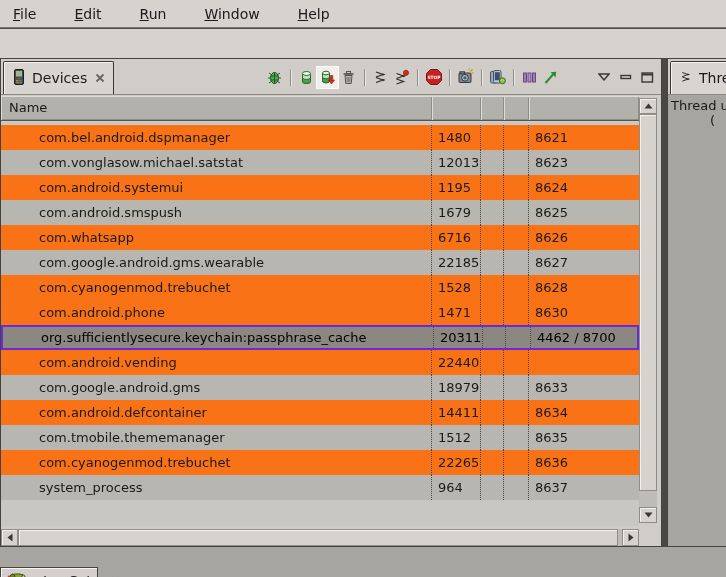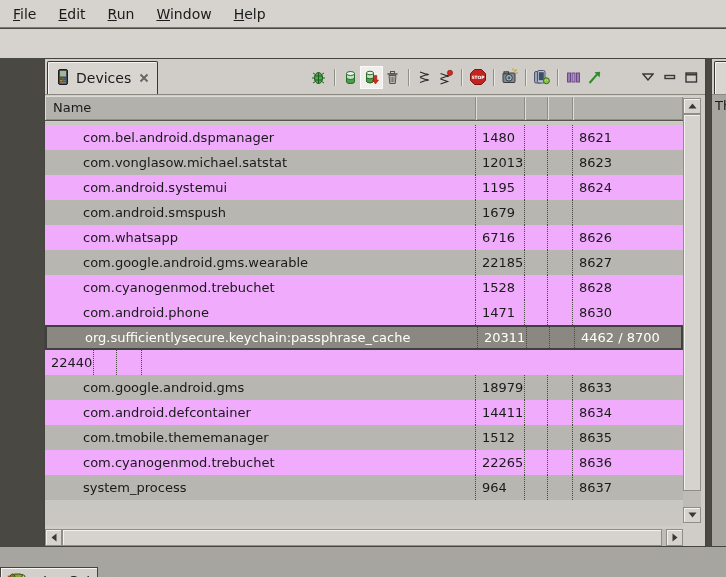--- a/index.html
+++ b/index.html
@@ -1,27 +1,27 @@
 <!DOCTYPE html>
 <html><head>
 <meta charset="utf-8">
 <style>
   * { margin:0; padding:0; box-sizing:border-box; }
   html,body { width:726px; height:577px; overflow:hidden; }
   body { font-family:"DejaVu Sans","Liberation Sans",sans-serif; background:#4a4843; position:relative; color:#1a1a1a; }
 
   
   .menubar { position:absolute; left:0; top:0; width:726px; height:28px; background:#d6d3ce;
-             border-bottom:1px solid #7b7973; display:flex; align-items:center; padding-left:2px; }
+             border-bottom:1px solid #7b7973; display:flex; align-items:center; padding-left:2px;gap:16px; }
   .menu-item { font-size:14px; padding:4px 11px; cursor:default; }
   .menu-item .mn { text-decoration:underline; }
   .strip2 { position:absolute; left:0; top:29px; width:726px; height:29px; background:#d6d3ce; }
 
   
-  .panel { position:absolute; top:58px; height:489px; background:#d0cdc8; border:1px solid #454340;margin-left:44px; }
+  .panel { position:absolute; top:58px; height:489px; background:#d0cdc8; border:1px solid #454340; }
   .devices-panel { left:0; width:662px; }
   .threads-panel { left:667px; width:70px; }
 
   .tabstrip { position:relative; height:36px; background:#d0cdc8; border-bottom:1px solid #8a887f; }
   .tab { position:absolute; left:2px; top:2px; bottom:0; display:flex; align-items:center; gap:6px;
          padding:0 8px; background:#d8d5d0; border:1px solid #3a3834; border-bottom:none;
          border-radius:2px 2px 0 0; box-shadow:inset 1px 1px 0 #f4f3f0; font-size:14px; white-space:nowrap; }
   .close-x { display:inline-flex; margin-left:2px; }
 
   
@@ -32,23 +32,23 @@
   .tgap { width:30px; }
   .wctl { display:inline-flex; align-items:center; justify-content:center; width:19px; height:21px; margin-left:3px; }
 
   
   .table-header { position:absolute; left:0; top:37px; width:638px; height:25px; display:flex;
                   border-bottom:1px solid #55534c; }
   .hseg { background:#b3b1ab; box-shadow:inset 1px 1px 0 #dedcd7, inset -1px -1px 0 #8f8d87;
           font-size:13px; line-height:24px; padding-left:8px; overflow:hidden; white-space:nowrap; }
   .table-body { position:absolute; left:0; top:63px; width:638px; height:404px; background:#c9c7c1; padding-top:3px; }
   .row { display:flex; height:25px; font-size:13px; line-height:25px; white-space:nowrap; }
-  .row.r-light { background:#f0abfc; }
+  .row.r-light { background:#f97316; }
   .row.r-dark  { background:#b8b6b0; }
-  .row.selected { background:#8b8881; color:#ffffff; border:2px solid #404040; line-height:21px; }
+  .row.selected { background:#8b8881; color:#000000; border:2px solid #6d28d9; line-height:21px; }
   .c { overflow:hidden; }
   .c.name { width:431px; padding-left:38px; border-right:1px dotted #4a4843; }
   .c.pid  { width:49px;  padding-left:6px;  border-right:1px dotted #4a4843; }
   .c.g1   { width:23px;  border-right:1px dotted #4a4843; }
   .c.g2   { width:25px;  border-right:1px dotted #4a4843; }
   .c.port { flex:1; padding-left:6px; }
 
   
   .vscroll { position:absolute; left:638px; top:39px; width:18px; height:425px; background:#bebcb6; }
   .hscroll { position:absolute; left:0; top:470px; width:638px; height:17px; background:#bebcb6; display:flex; }
@@ -260,20 +260,21 @@
         <div class="c pid">1195</div>
         <div class="c g1"></div>
         <div class="c g2"></div>
         <div class="c port">8624</div>
       </div>
     <div class="row r-dark">
         <div class="c name">com.android.smspush</div>
         <div class="c pid">1679</div>
         <div class="c g1"></div>
         <div class="c g2"></div>
+        <div class="c port">8625</div>
       </div>
     <div class="row r-light">
         <div class="c name">com.whatsapp</div>
         <div class="c pid">6716</div>
         <div class="c g1"></div>
         <div class="c g2"></div>
         <div class="c port">8626</div>
       </div>
     <div class="row r-dark">
         <div class="c name">com.google.android.gms.wearable</div>
@@ -297,20 +298,21 @@
         <div class="c port">8630</div>
       </div>
     <div class="row selected">
         <div class="c name">org.sufficientlysecure.keychain:passphrase_cache</div>
         <div class="c pid">20311</div>
         <div class="c g1"></div>
         <div class="c g2"></div>
         <div class="c port">4462 / 8700</div>
       </div>
     <div class="row r-light">
+        <div class="c name">com.android.vending</div>
         <div class="c pid">22440</div>
         <div class="c g1"></div>
         <div class="c g2"></div>
       </div>
     <div class="row r-dark">
         <div class="c name">com.google.android.gms</div>
         <div class="c pid">18979</div>
         <div class="c g1"></div>
         <div class="c g2"></div>
         <div class="c port">8633</div>

